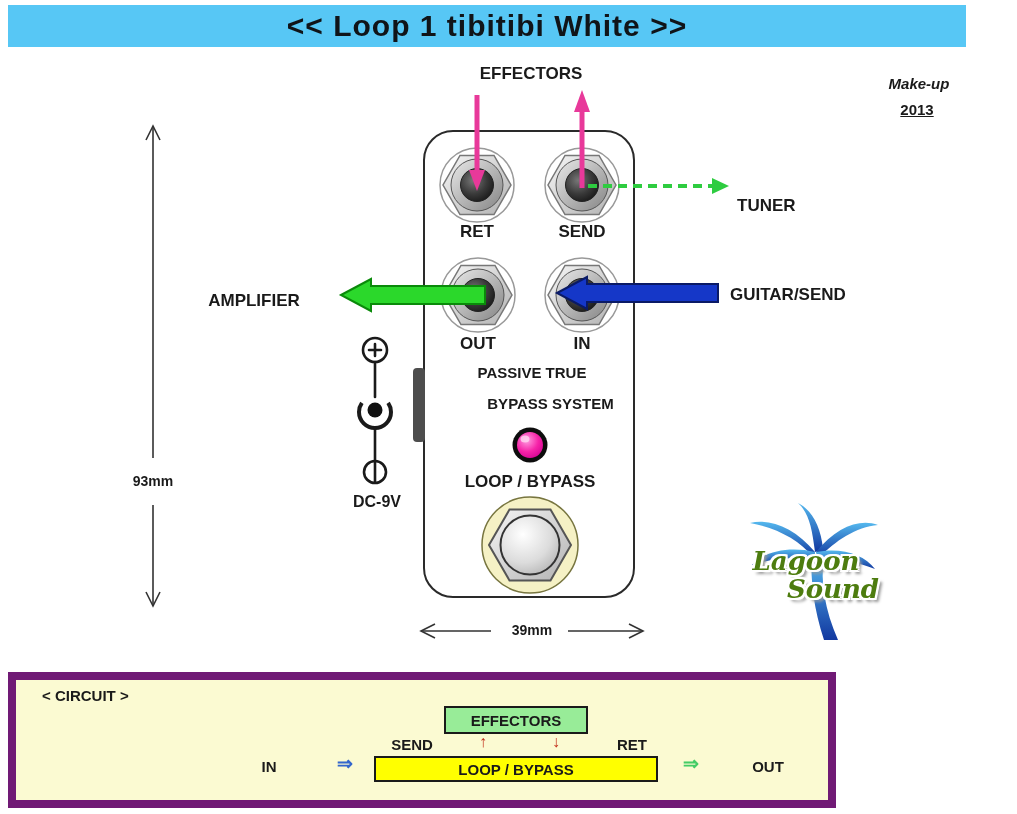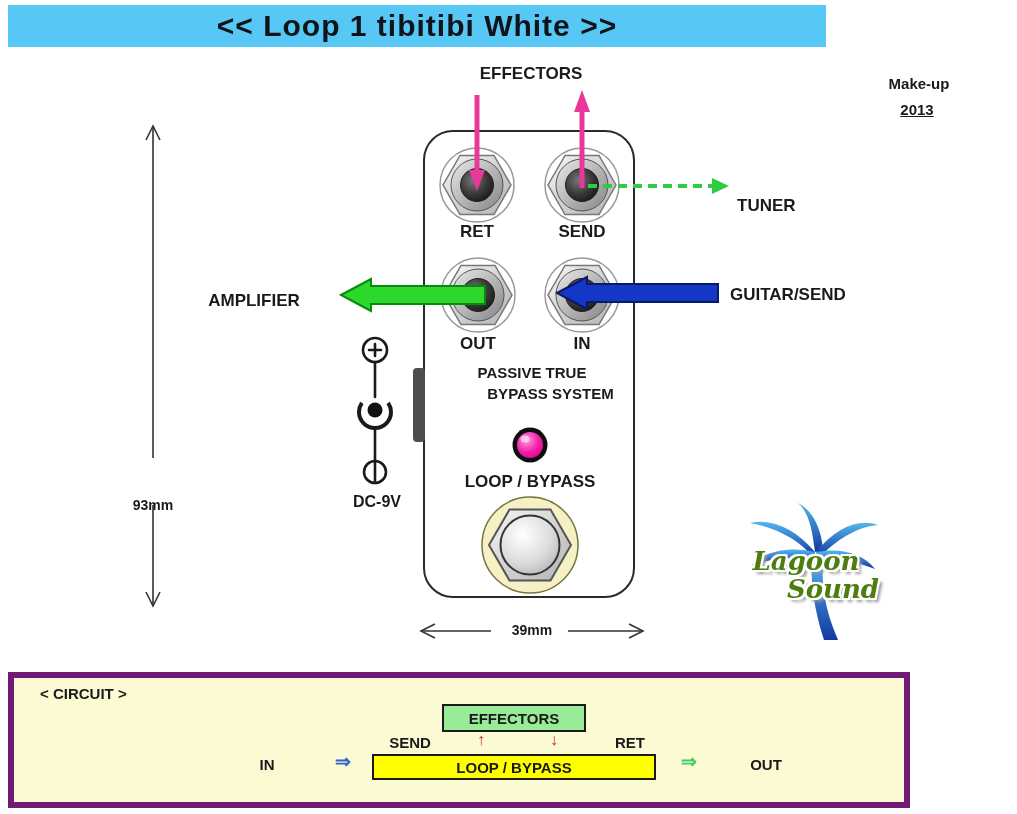--- a/index.html
+++ b/index.html
@@ -1,35 +1,35 @@
 <!DOCTYPE html>
 <html style="--banner: #57c7f5; --ink: #1a1a1a; --magenta: #e8399a; --green-arrow: #2bd82b; --green-arrow-edge: #0a8a0a; --blue-arrow: #1537c8; --blue-arrow-edge: #0a1a66; --tuner-green: #2ecc40; --led: #f01ba6; --panel-bg: #fbfad2; --effectors-box: #98ec98; --loop-box: #ffff00; --red-arrow: #c3321c; --in-arrow: #3366cc; --out-arrow: #44cc66;"><head>
 <meta charset="utf-8">
 <style>
   html,body{margin:0;padding:0;background:#fff;}
   #stage{position:relative;width:1017px;height:814px;background:#fff;overflow:hidden;
          font-family:"Liberation Sans",sans-serif;color:var(--ink,#1a1a1a);}
   .lbl{position:absolute;font-weight:bold;white-space:nowrap;color:var(--ink,#1a1a1a);}
   .ctr{transform:translateX(-50%);}
-  #banner{position:absolute;left:8px;top:5px;width:818px;height:42px;
+  #banner{position:absolute;left:8px;top:5px;width:958px;height:42px;
           background:var(--banner,#57c7f5);display:flex;align-items:center;justify-content:center;}
   #banner .t{font-size:30px;font-weight:bold;letter-spacing:1px;color:#101418;}
   #pedal{position:absolute;left:423px;top:130px;width:212px;height:468px;
          background:#fff;border:2px solid #2a2a2a;border-radius:30px;box-sizing:border-box;}
   svg{position:absolute;left:0;top:0;pointer-events:none;}
   .mag{fill:var(--magenta,#e8399a);}
   .magline{stroke:var(--magenta,#e8399a);stroke-width:5;}
   .dash{stroke:var(--tuner-green,#2ecc40);stroke-width:4;stroke-dasharray:9 6;fill:none;}
   .dashhead{fill:var(--tuner-green,#2ecc40);}
   .garrow{fill:var(--green-arrow,#2bd82b);stroke:var(--green-arrow-edge,#0a8a0a);stroke-width:2;}
   .barrow{fill:var(--blue-arrow,#1537c8);stroke:var(--blue-arrow-edge,#0a1a66);stroke-width:2;}
   .dim{stroke:#333;stroke-width:1.6;fill:none;}
   .dcsym{stroke:#1a1a1a;stroke-width:2.6;fill:none;stroke-linecap:round;}
-  #circuit{position:absolute;left:8px;top:672px;width:902px;height:136px;box-sizing:border-box;
-           background:var(--panel-bg,#fbfad2);border:6px solid #701a75;}
+  #circuit{position:absolute;left:8px;top:672px;width:828px;height:136px;box-sizing:border-box;
+           background:var(--panel-bg,#fbfad2);border:8px solid #701a75;}
   .cbox{position:absolute;display:flex;align-items:center;justify-content:center;
         font-weight:bold;font-size:15px;box-sizing:border-box;border:2px solid #1a1a1a;}
   #fxbox{left:428px;top:26px;width:144px;height:28px;background:var(--effectors-box,#98ec98);}
   #loopbox{left:358px;top:76px;width:284px;height:26px;background:var(--loop-box,#ffff00);}
   .c15{font-size:15px;}
   .redar{color:var(--red-arrow,#c3321c);font-size:16px;}
   .dbl{font-size:19px;}
   #logo-words .lw{position:absolute;font-family:"DejaVu Serif",serif;font-style:italic;
       font-weight:bold;font-size:26px;color:#4d7c0f;
       text-shadow:-2px -2px 0 #fff,2px -2px 0 #fff,-2px 2px 0 #fff,2px 2px 0 #fff,
@@ -37,21 +37,21 @@
 </style>
 </head>
 <body>
 
 <div id="stage">
 
   <div id="banner">
     <div class="t">&lt;&lt; Loop 1 tibitibi White &gt;&gt;</div>
   </div>
 
-  <div class="lbl ctr" style="left:919px;top:75px;font-size:15px;">Make-up</div>
+  <div class="lbl ctr" style="left:919px;top:75px;font-size:15px;font-style:italic;">Make-up</div>
   <div class="lbl ctr" style="left:917px;top:101px;font-size:15px;text-decoration:underline;">2013</div>
 
   <div class="lbl ctr" style="left:531px;top:64px;font-size:17px;">EFFECTORS</div>
   <div class="lbl" style="left:737px;top:174px;font-size:17px;margin-top:22px;">TUNER</div>
   <div class="lbl ctr" style="left:254px;top:291px;font-size:17px;">AMPLIFIER</div>
   <div class="lbl" style="left:730px;top:285px;font-size:17px;">GUITAR/SEND</div>
 
   <div id="pedal"></div>
 
   <svg width="1017" height="814" viewBox="0 0 1017 814">
@@ -155,24 +155,24 @@
       <path d="M815,552 C790,546 764,551 752,565 C777,557 801,557 814,561 Z"></path>
       <path d="M816,552 C841,547 864,554 875,569 C853,560 831,560 818,561 Z"></path>
     </g>
   </svg>
 
   <div class="lbl ctr" style="left:477px;top:222px;font-size:17px;">RET</div>
   <div class="lbl ctr" style="left:582px;top:222px;font-size:17px;">SEND</div>
   <div class="lbl ctr" style="left:478px;top:334px;font-size:17px;">OUT</div>
   <div class="lbl ctr" style="left:582px;top:334px;font-size:17px;">IN</div>
   <div class="lbl ctr" style="left:532px;top:364px;font-size:15px;">PASSIVE TRUE</div>
-  <div class="lbl ctr" style="left:532px;top:385px;font-size:15px;padding-left:37px;">BYPASS SYSTEM</div>
+  <div class="lbl ctr" style="left:532px;top:395px;font-size:15px;padding-left:37px;">BYPASS SYSTEM</div>
   <div class="lbl ctr" style="left:530px;top:472px;font-size:17px;">LOOP / BYPASS</div>
   <div class="lbl ctr" style="left:377px;top:493px;font-size:16px;">DC-9V</div>
-  <div class="lbl ctr" style="left:153px;top:473px;font-size:14px;margin-top:24px;">93mm</div>
+  <div class="lbl ctr" style="left:153px;top:473px;font-size:14px;">93mm</div>
   <div class="lbl ctr" style="left:532px;top:622px;font-size:14px;">39mm</div>
 
   <div id="logo-words">
     <div class="lw ctr" style="left:806px;top:546px;">Lagoon</div>
     <div class="lw ctr" style="left:833px;top:574px;">Sound</div>
   </div>
 
   <div id="circuit">
     <div class="lbl" style="left:26px;top:7px;font-size:15px;">&lt; CIRCUIT &gt;</div>
     <div class="cbox" id="fxbox">

